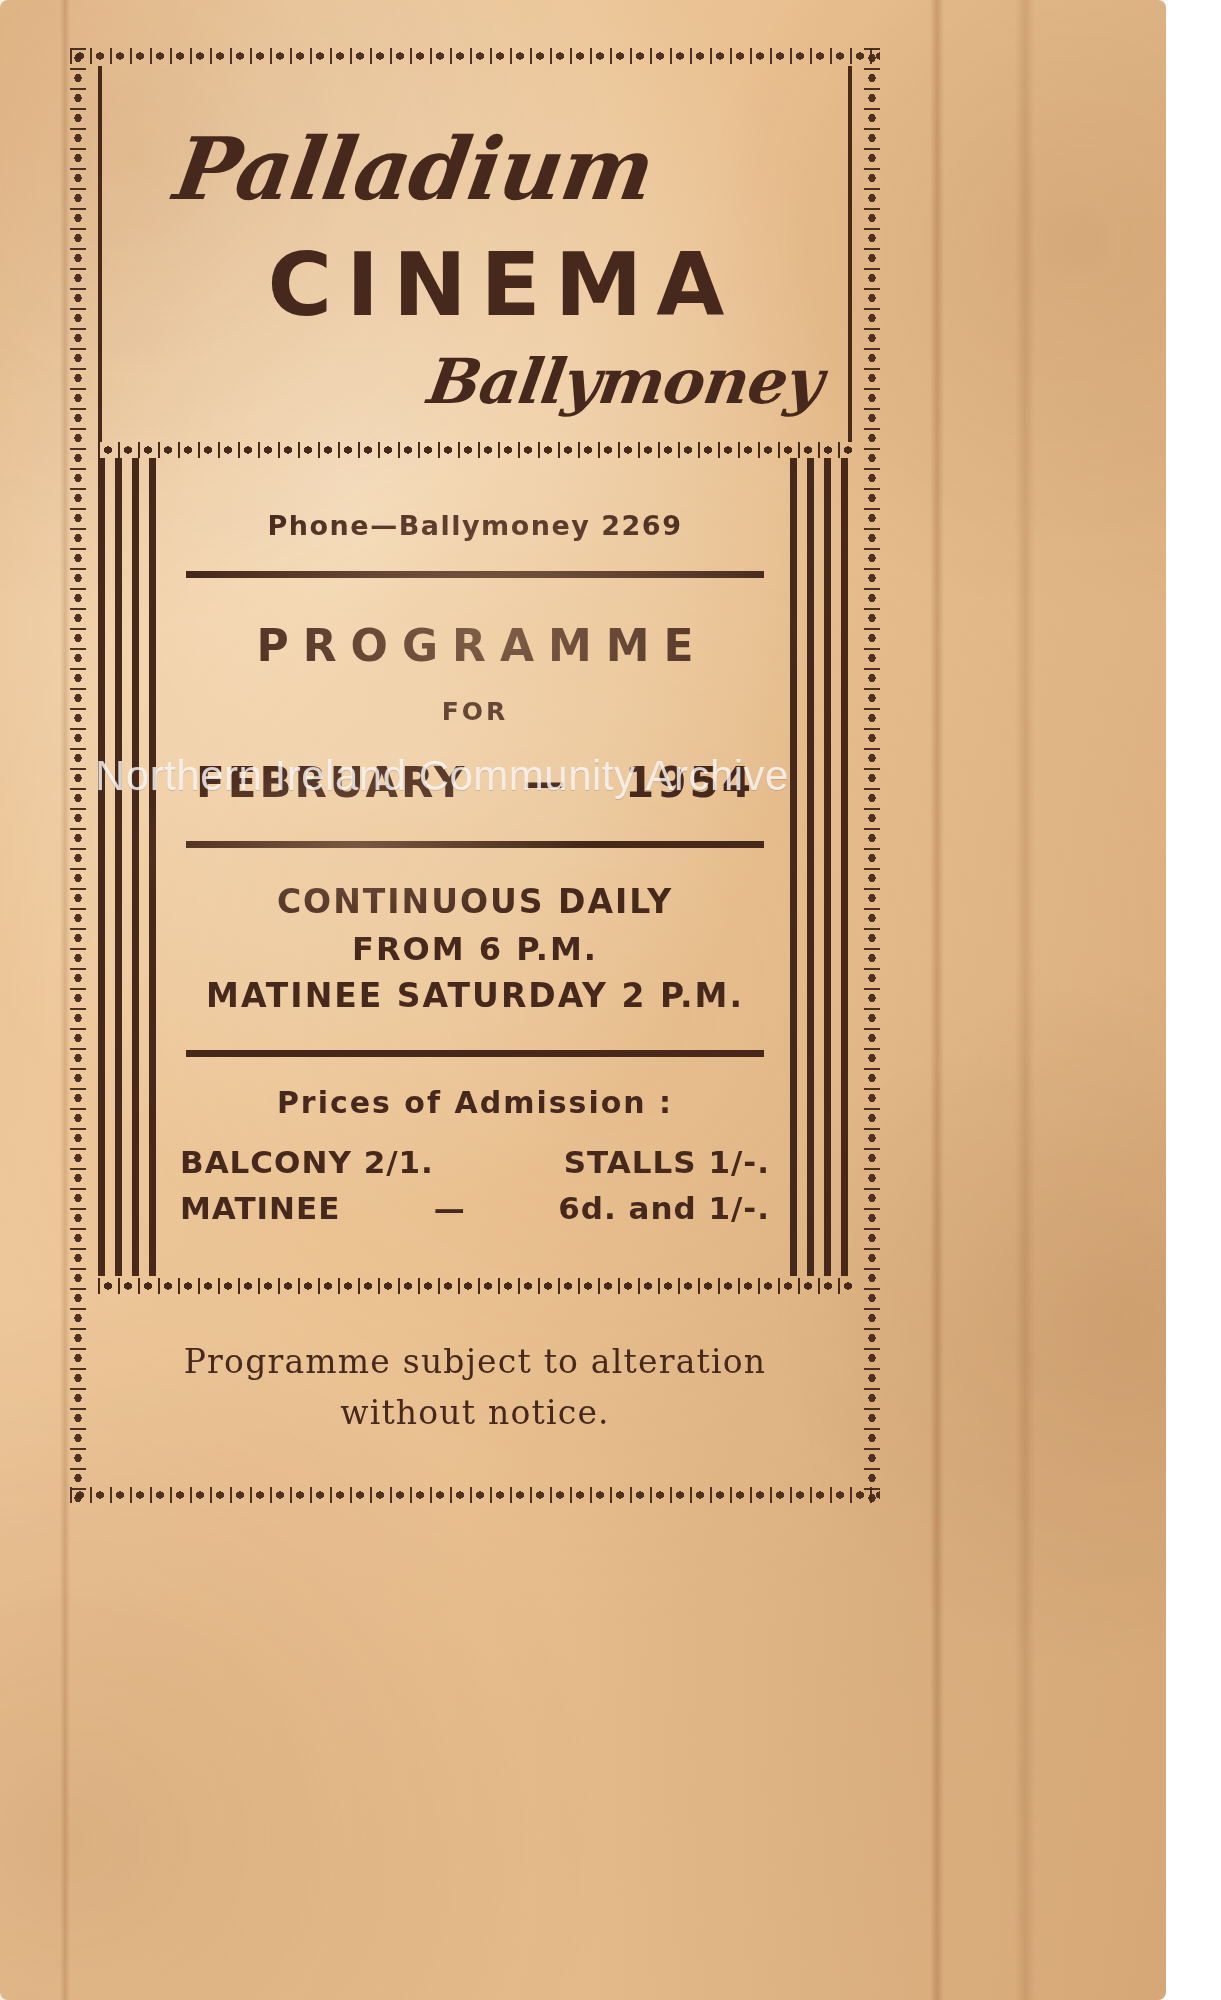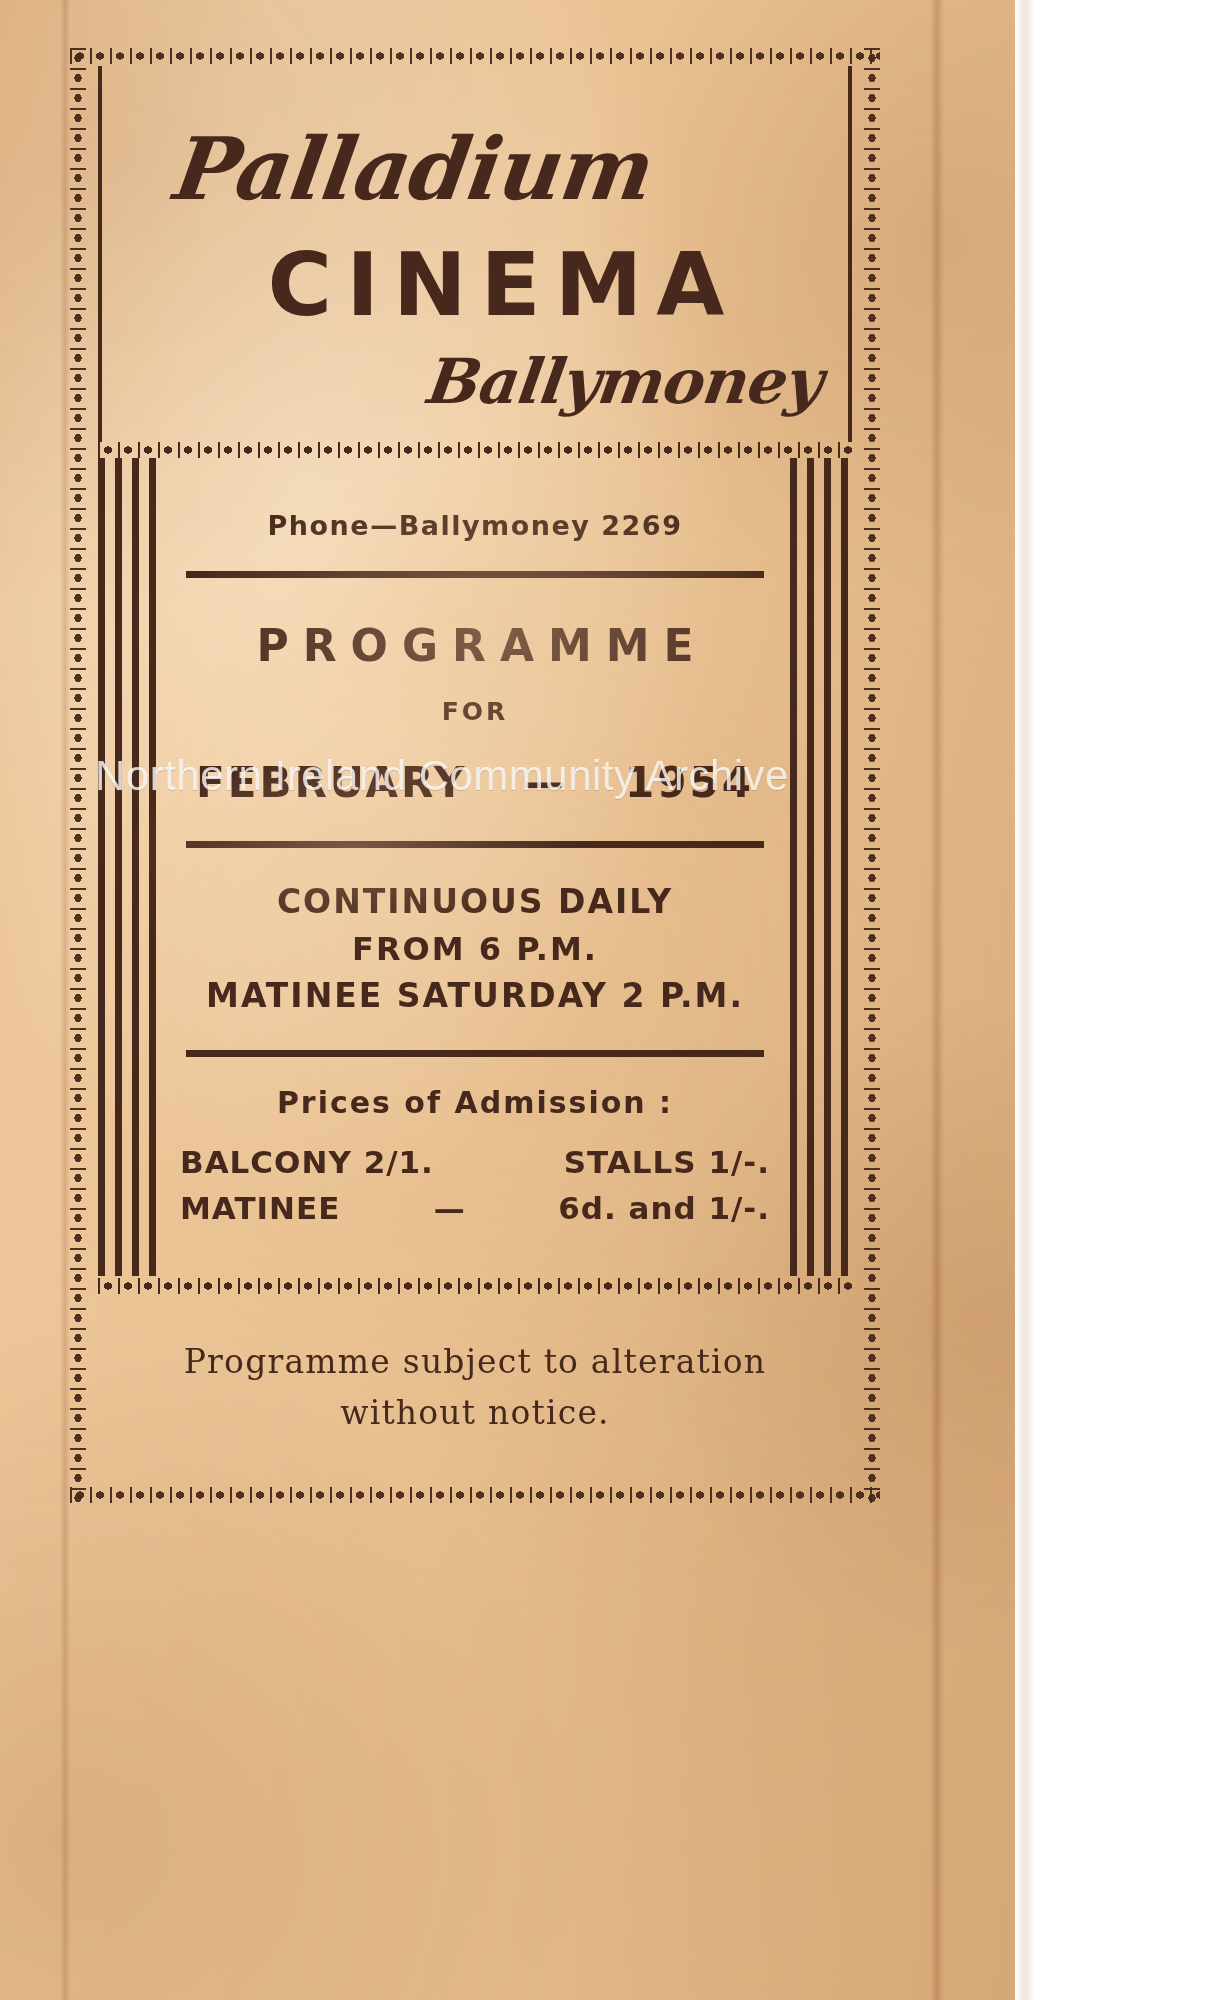--- a/index.html
+++ b/index.html
@@ -10,26 +10,27 @@
   body {
     width: 1221px;
     height: 2000px;
     overflow: hidden;
     font-family: "Liberation Sans", sans-serif;
   }
 
   
   #paper {
     position: relative;
-    width: 1015px;
+    width: 1166px;
     height: 2000px;
     background:
       radial-gradient(ellipse 70% 60% at 30% 25%, rgba(255,245,225,0.55) 0%, rgba(255,245,225,0) 60%),
       radial-gradient(ellipse 60% 50% at 80% 80%, rgba(205,160,110,0.30) 0%, rgba(205,160,110,0) 65%),
       linear-gradient(103deg, #e7bd8e 0%, #edc79a 18%, #e9c192 45%, #e2b888 70%, #d7a877 100%);
+    border-radius: 8px;
   }
   
   #paper::before {
     content: "";
     position: absolute;
     inset: 0;
     pointer-events: none;
     background:
       radial-gradient(circle at 12% 8%, rgba(170,120,70,0.20) 0%, rgba(170,120,70,0) 22%),
       radial-gradient(circle at 92% 12%, rgba(170,120,70,0.18) 0%, rgba(170,120,70,0) 18%),

